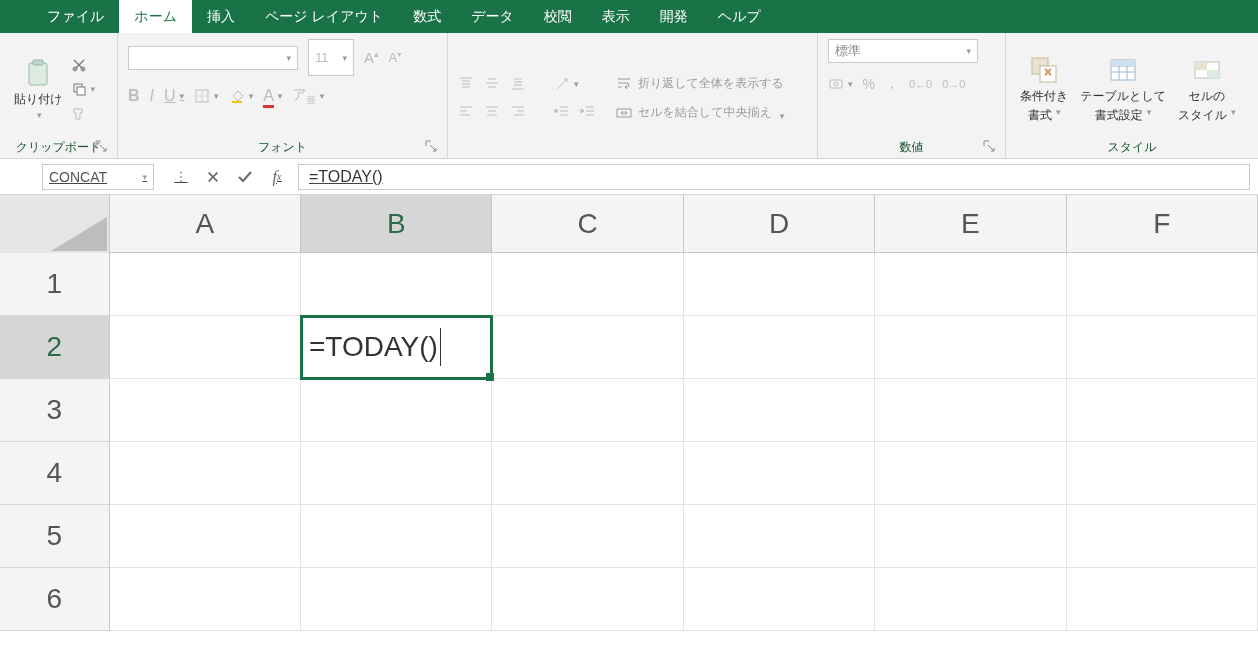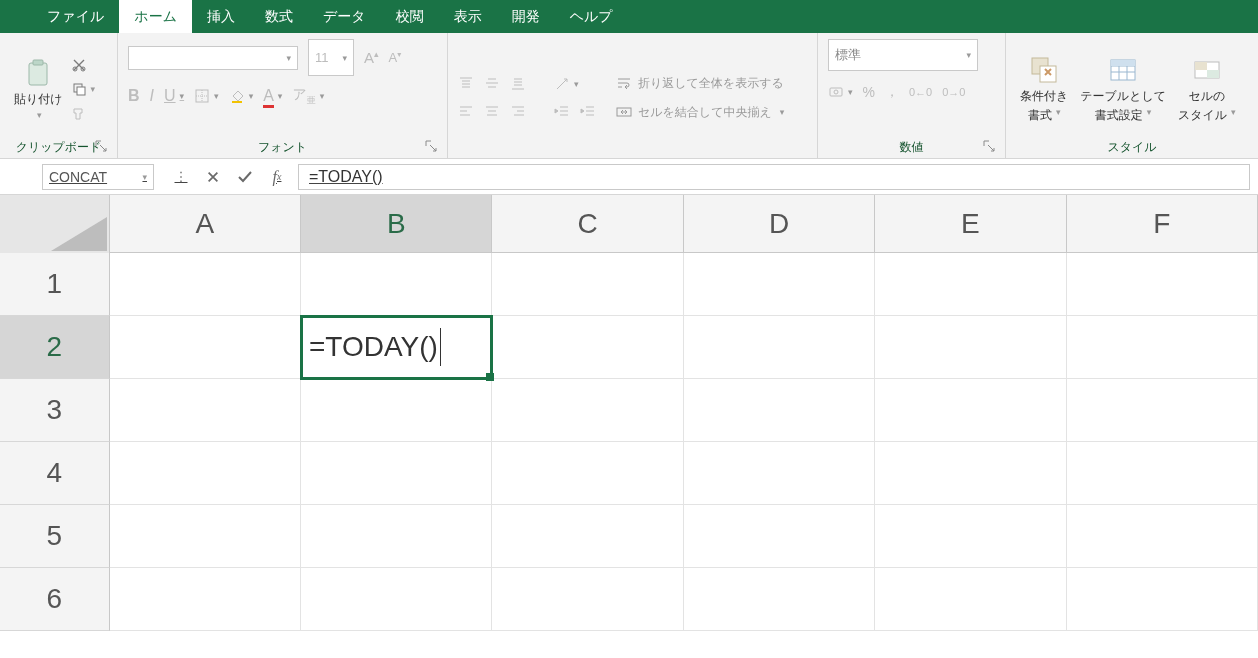--- a/index.html
+++ b/index.html
@@ -86,21 +86,21 @@
   .icon32 { width: 32px; height: 32px; }
   .icon16 { width: 16px; height: 16px; }
   .font-box, .size-box, .num-box {
     background: #fff; border: 1px solid #c9c9c9;
     color: #bdbdbd;
     display: flex; align-items: center; justify-content: space-between;
     padding: 0 6px;
   }
   .font-box { width: 170px; height: 24px; }
   .size-box { width: 46px;  height: 37px; }
-  .num-box  { width: 150px; height: 32px; color:#888; }
+  .num-box  { width: 150px; height: 24px; color:#888; }
   
   .fbar {
     display: flex; align-items: center;
     height: 36px;
     border-bottom: 1px solid #d6d6d6;
     background: #fff;
     text-decoration: underline;
   }
   .namebox {
     width: 112px; height: 26px;
@@ -165,20 +165,21 @@
   .caret-line { display:inline-block; width:1px; height:38px; background:#333; margin-left:2px; vertical-align:middle; }
   svg { display:block; }
 </style>
 </head>
 <body>
 
 <div class="tabstrip">
   <div class="tab">ファイル</div>
   <div class="tab active">ホーム</div>
   <div class="tab">挿入</div>
+  <div class="tab">ページ レイアウト</div>
   <div class="tab">数式</div>
   <div class="tab">データ</div>
   <div class="tab">校閲</div>
   <div class="tab">表示</div>
   <div class="tab">開発</div>
   <div class="tab">ヘルプ</div>
 </div>
 
 <div class="ribbon">
 
@@ -311,21 +312,21 @@
             </svg>
         </div>
       </div>
       <div style="display:flex;flex-direction:column;gap:12px;color:#9a9a9a;font-size:12px">
         <div style="display:flex;align-items:center;gap:6px">
           <svg class="icon16" viewBox="0 0 16 16">
               <path d="M2 4h12M2 8h9a2 2 0 0 1 0 4H9m0 0l2-2m-2 2l2 2M2 12h4" stroke="#9a9a9a" fill="none"></path>
             </svg>
           <span>折り返して全体を表示する</span>
         </div>
-        <div style="display:flex;align-items:center;gap:6px">
+        <div style="display:flex;align-items:flex-end;gap:6px">
           <svg class="icon16" viewBox="0 0 16 16">
               <rect x="1" y="4" width="14" height="8" fill="none" stroke="#9a9a9a"></rect>
               <path d="M5 8h6M5 8l2-2M5 8l2 2M11 8l-2-2M11 8l-2 2" stroke="#9a9a9a" fill="none"></path>
             </svg>
           <span>セルを結合して中央揃え</span>
           <span class="chev">▾</span>
         </div>
       </div>
     </div>
   </div>

